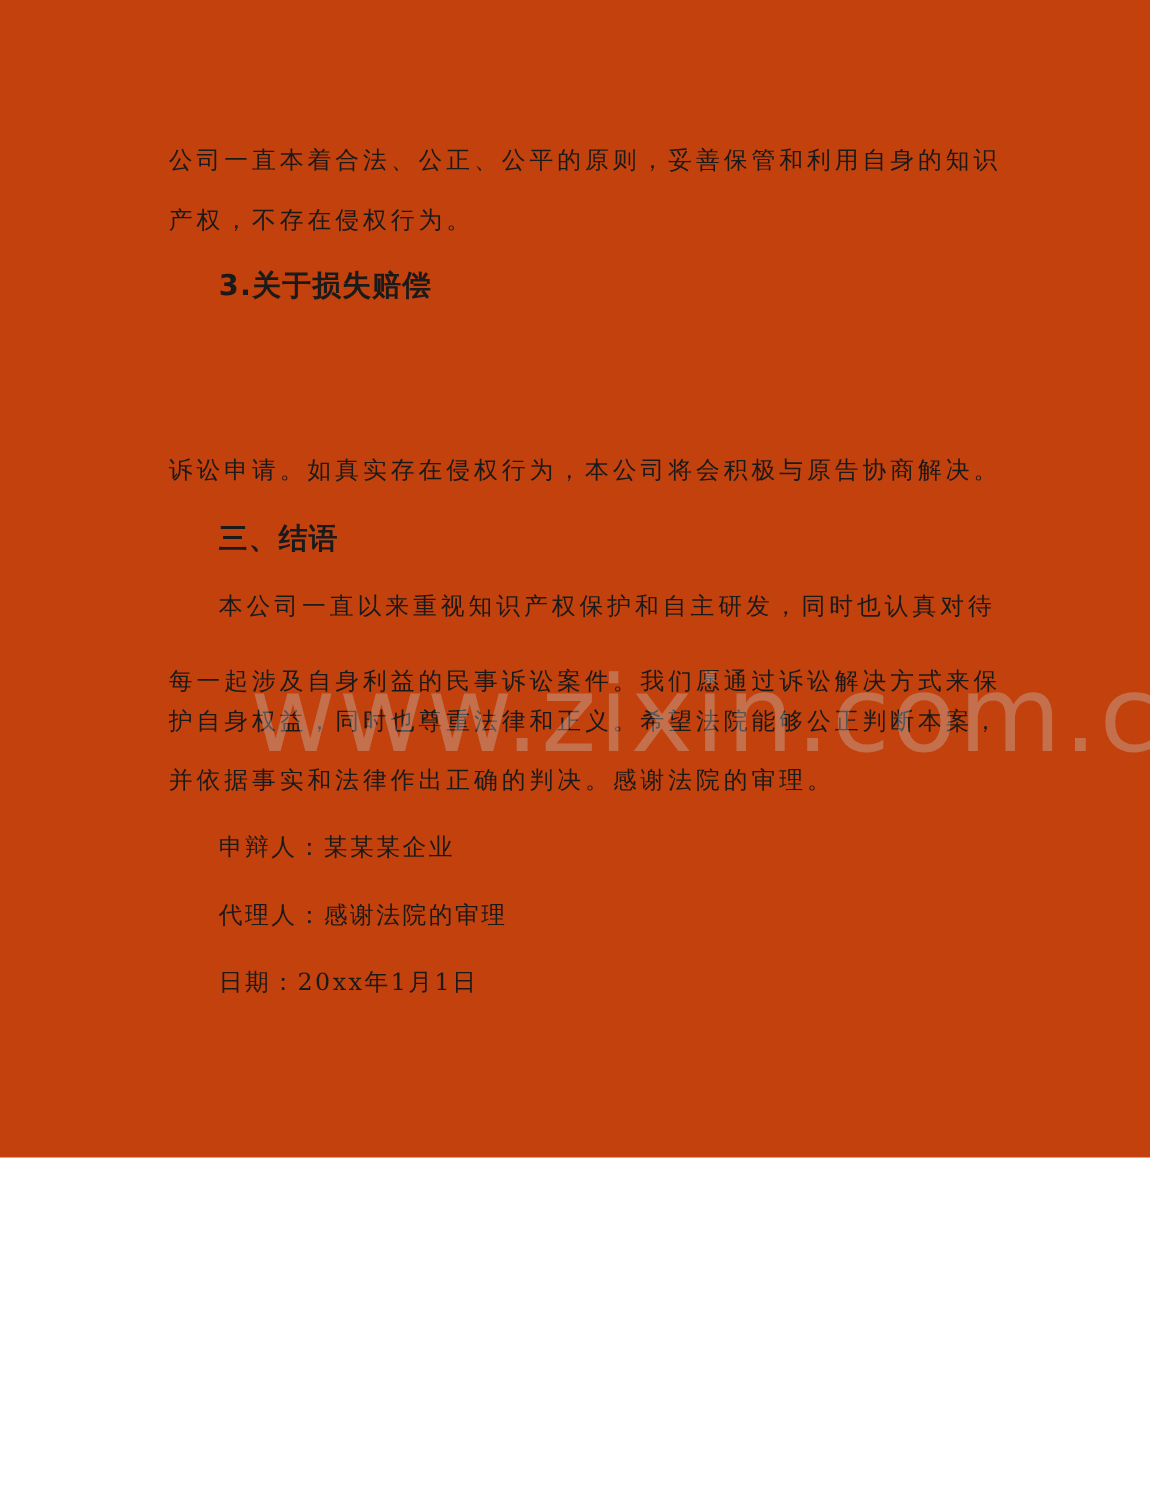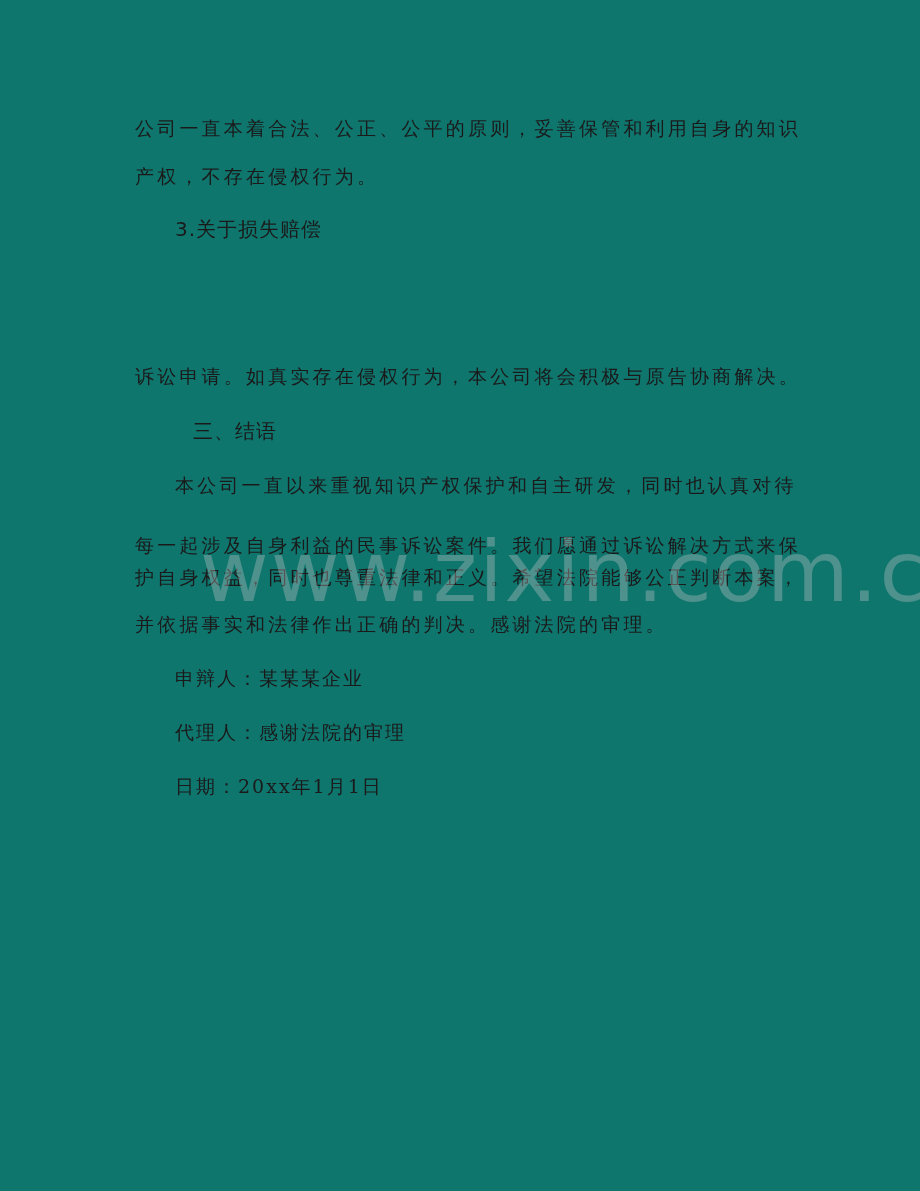--- a/index.html
+++ b/index.html
@@ -12,36 +12,36 @@
       height: 1191px;
       position: relative;
       overflow: hidden;
       font-family: "DejaVu Serif", "Liberation Serif", serif;
       color: #1a1a1a;
     }
     .page {
       position: absolute;
       left: 0; top: 0;
       width: 920px;
-      height: 1191px;
-      background: #0f766e;
+      height: 926px;
+      background: #c2410c;
     }
     .line {
       position: absolute;
       left: 135px;
       font-size: 19px;
       letter-spacing: 3.2px;
       white-space: nowrap;
       line-height: 24px;
     }
     .indent { left: 175px; }
     .heading {
       font-family: "DejaVu Sans", "Liberation Sans", sans-serif;
-      font-weight: normal;
-      font-size: 20px;
+      font-weight: bold;
+      font-size: 23px;
       letter-spacing: 1px;
       left: 175px;
       text-align: right;
     }
     .sig { left: 175px; letter-spacing: 2px; }
     .watermark {
       position: absolute;
       left: 200px;
       top: 530px;
       font-family: "DejaVu Sans", "Liberation Sans", sans-serif;
@@ -58,21 +58,21 @@
 
 <div class="page">
 
   <div class="line" style="top:116px;">公司一直本着合法、公正、公平的原则，妥善保管和利用自身的知识</div>
   <div class="line" style="top:164px;">产权，不存在侵权行为。</div>
 
   <div class="line heading" style="top:217px;">3.关于损失赔偿</div>
 
   <div class="line" style="top:364px;">诉讼申请。如真实存在侵权行为，本公司将会积极与原告协商解决。</div>
 
-  <div class="line heading" style="top:419px;margin-left:18px;">三、结语</div>
+  <div class="line heading" style="top:419px;">三、结语</div>
 
   <div class="line indent" style="top:473px;">本公司一直以来重视知识产权保护和自主研发，同时也认真对待</div>
   <div class="line" style="top:533px;">每一起涉及自身利益的民事诉讼案件。我们愿通过诉讼解决方式来保</div>
   <div class="line" style="top:565px;">护自身权益，同时也尊重法律和正义。希望法院能够公正判断本案，</div>
   <div class="line" style="top:612px;">并依据事实和法律作出正确的判决。感谢法院的审理。</div>
 
   <div class="line sig" style="top:666px;">申辩人：某某某企业</div>
   <div class="line sig" style="top:720px;">代理人：感谢法院的审理</div>
   <div class="line sig" style="top:774px;">日期：20xx年1月1日</div>
 

